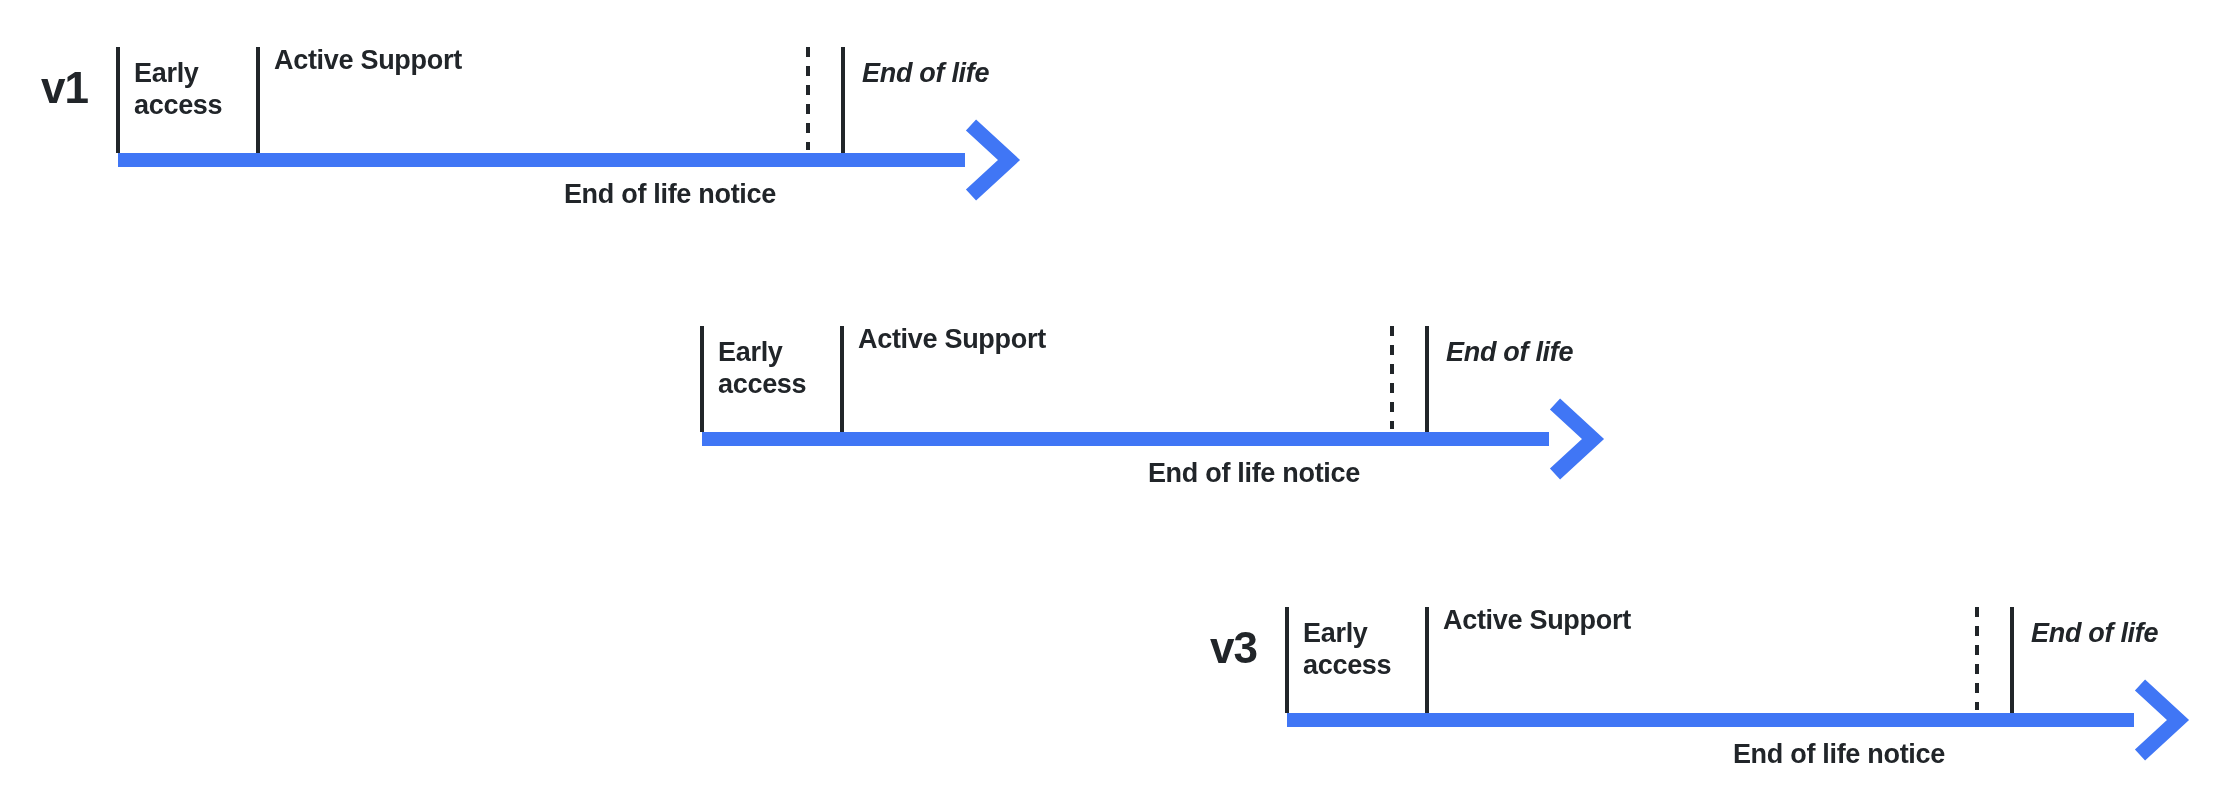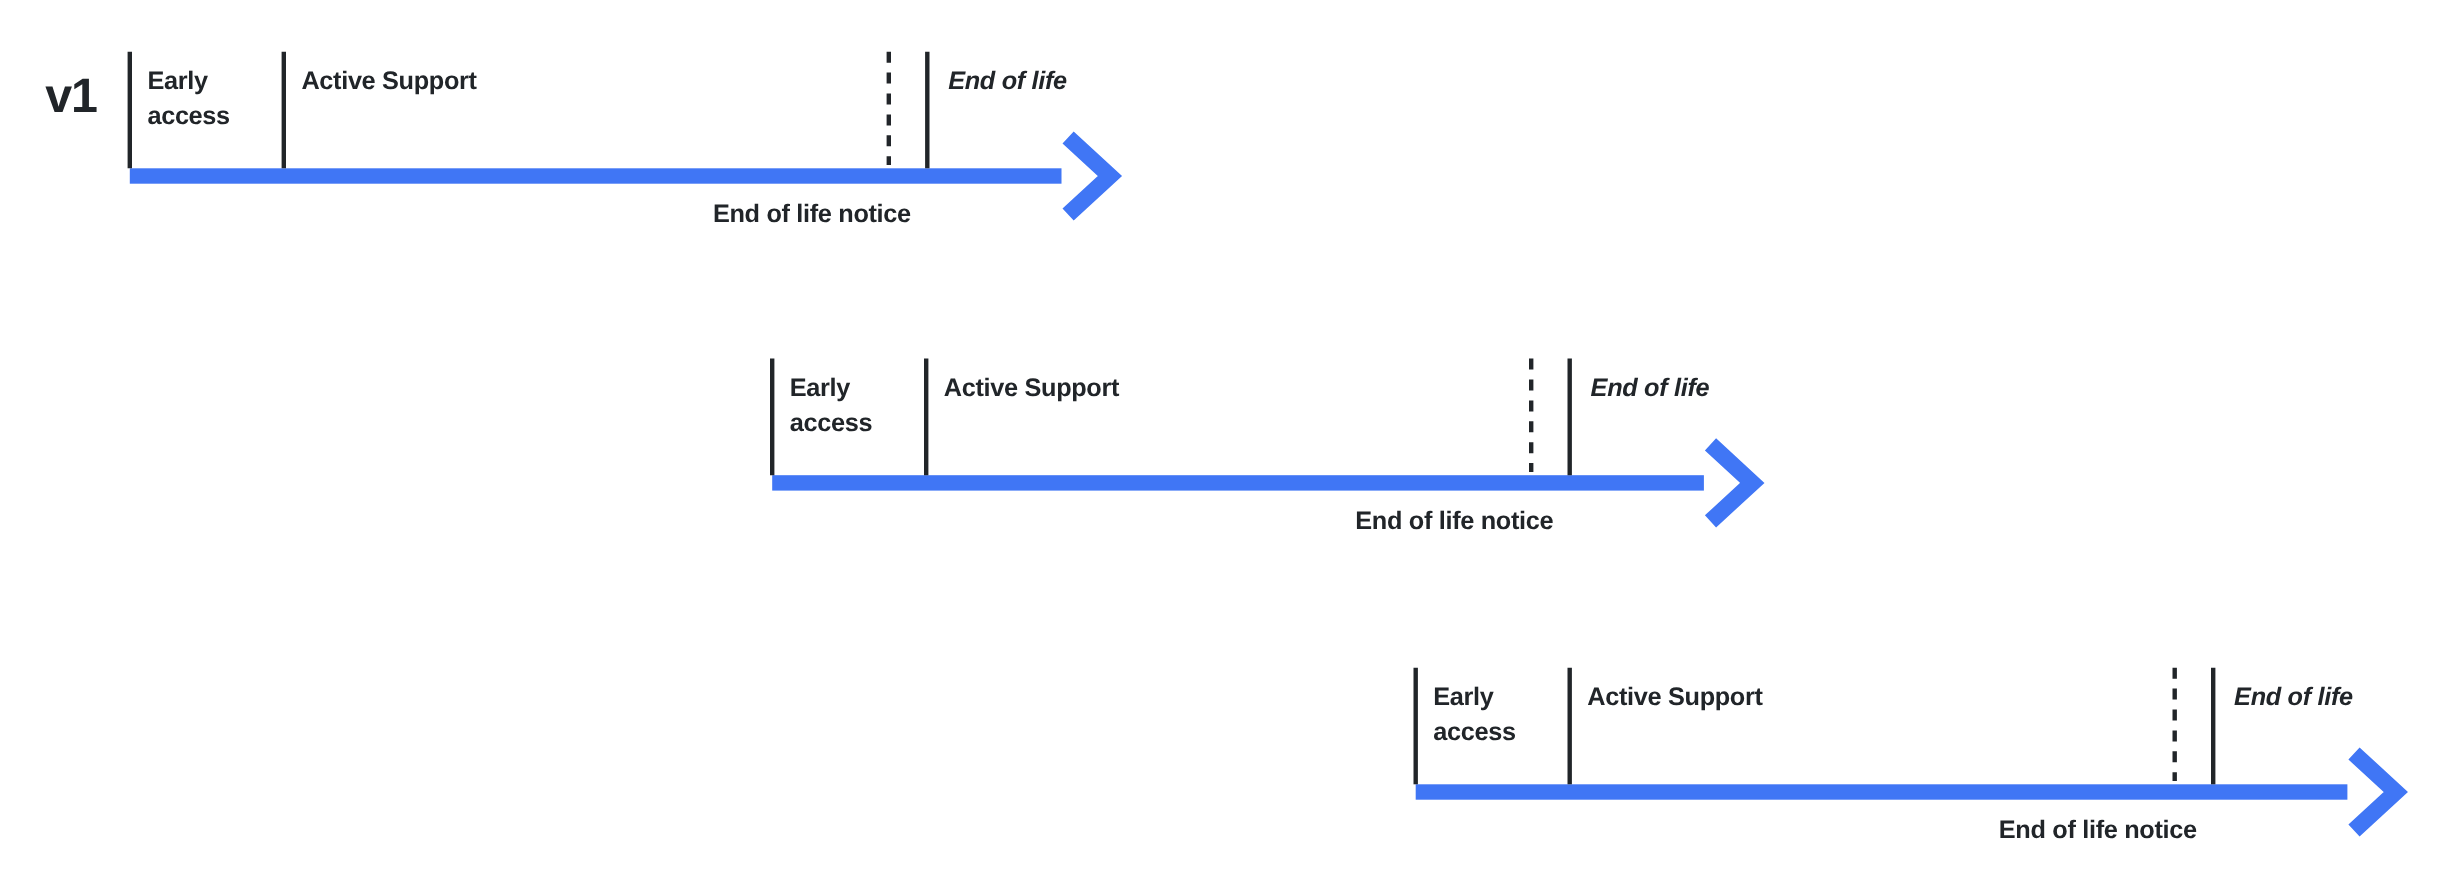--- a/index.html
+++ b/index.html
@@ -29,28 +29,28 @@
   }
   .version-label{
     position:absolute;left:0;top:26px;width:170px;
     text-align:right;
     font-size:44px;font-weight:700;line-height:1.0;
     color:var(--ink);
     letter-spacing:-1px;
   }
   .phase-label{
     position:absolute;
-    font-size:23px;font-weight:700;line-height:32px;
+    font-size:27px;font-weight:700;line-height:32px;
     color:var(--ink);
     letter-spacing:-0.3px;
   }
   .early-access-label{left:216px;top:17px;width:112px;}
-  .active-support-label{left:356px;top:17px;white-space:nowrap;text-align:center;}
+  .active-support-label{left:356px;top:4px;white-space:nowrap;text-align:center;}
   .end-of-life-label{left:944px;top:17px;white-space:nowrap;font-style:italic;}
-  .notice-label{left:620px;top:138px;width:290px;text-align:right;}
+  .notice-label{left:568px;top:138px;width:290px;text-align:right;}
   .tick{stroke:var(--ink);stroke-width:4;}
   .dashed{stroke:var(--ink);stroke-width:4;stroke-dasharray:10 9;}
   .shaft{fill:var(--blue);}
   .arrowhead{stroke:var(--blue);stroke-width:15;fill:none;stroke-linejoin:miter;stroke-miterlimit:10;}
 </style>
 </head>
 <body>
 
 <div class="stage">
 
@@ -87,19 +87,20 @@
 
   <div class="timeline-row row-v3">
     <svg class="timeline-svg" viewBox="0 0 1120 180">
       <rect class="shaft" x="200" y="113" width="847" height="14"></rect>
       <polyline class="arrowhead" points="1053,85 1091,120 1053,155"></polyline>
       <line class="tick" x1="200" y1="7" x2="200" y2="113"></line>
       <line class="tick" x1="340" y1="7" x2="340" y2="113"></line>
       <line class="dashed" x1="890" y1="7" x2="890" y2="110"></line>
       <line class="tick" x1="925" y1="7" x2="925" y2="113"></line>
     </svg>
+    <div class="version-label">v3</div>
     <div class="phase-label early-access-label">Early access</div>
     <div class="phase-label active-support-label">Active Support</div>
     <div class="phase-label end-of-life-label">End of life</div>
     <div class="phase-label notice-label">End of life notice</div>
   </div>
 
 </div>
 
 </body></html>

